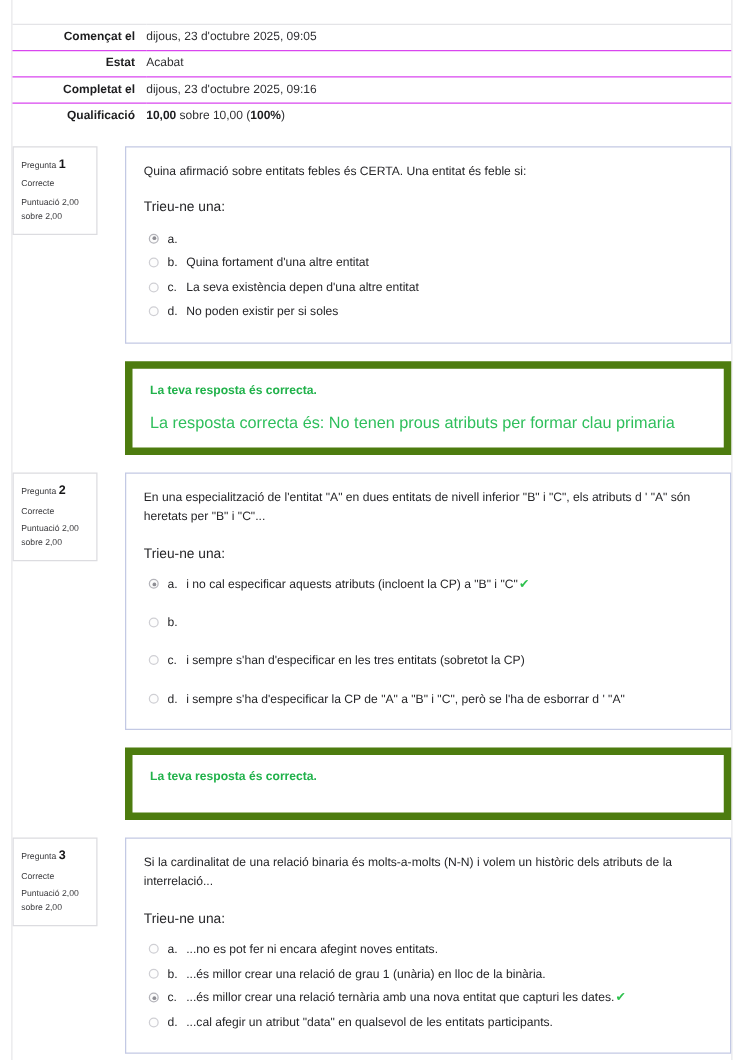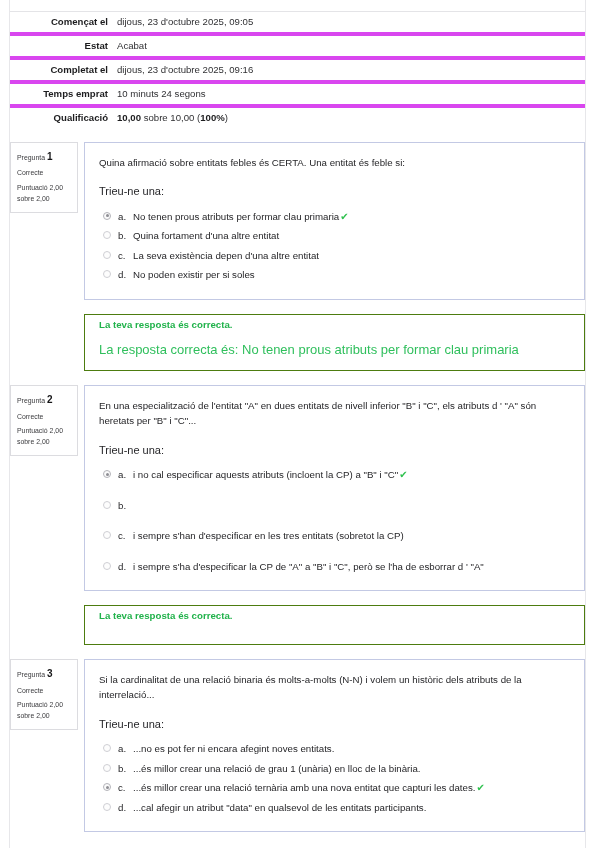--- a/index.html
+++ b/index.html
@@ -29,33 +29,33 @@
     bottom: 0;
     width: 1px;
     background: #e7e7ea;
   }
   .rule-left { left: 9px; }
   .rule-right { left: 585px; }
 
   .content {
     position: absolute;
     left: 10px;
-    top: 0;
+    top: 8px;
     width: 575px;
     box-sizing: border-box;
   }
 
   
   .summary {
     width: 100%;
     border-collapse: collapse;
     margin-top: 11px;
     table-layout: fixed;
   }
-  .summary tr { border-top: 4px solid #d946ef; }
+  .summary tr { border-top: 1px solid #d946ef; }
   .summary tr:first-child { border-top: 1px solid #e4e4e7; }
   .summary th, .summary td {
     font-size: 9.6px;
     line-height: 1.25;
     padding: 4px 0 4px 0;
     vertical-align: middle;
   }
   .summary th {
     width: 98px;
     text-align: right;
@@ -98,21 +98,21 @@
     font-size: 10px;
     font-weight: bold;
     color: #151517;
     margin-left: 2px;
   }
   .qinfo .qstate { margin: 0 0 4px 0; }
   .qinfo .qmark { margin: 0; }
 
   .qbody {
     flex: 1;
-    margin-left: 6px;
+    margin-left: 22px;
     min-width: 0;
   }
   .qcard {
     border: 1px solid #c3c9e4;
     background: #ffffff;
     box-sizing: border-box;
     padding: 12px 14px 14px 14px;
   }
   .qtext {
     font-size: 9.7px;
@@ -175,24 +175,24 @@
   .atext { flex: 1; }
   .tick {
     color: #2ec14e;
     font-size: 10px;
     line-height: 1;
     margin-left: 1px;
   }
 
   
   .feedback {
-    border: 1px solid #4d7c0f;
+    border: 6px solid #4d7c0f;
     background: #ffffff;
     box-sizing: border-box;
-    padding: 4px 14px 12px 14px;
+    padding: 12px 14px 12px 14px;
     margin-top: 14px;
   }
   .fb-title {
     font-size: 9.7px;
     font-weight: bold;
     color: #21b24b;
     margin: 0 0 9px 0;
     line-height: 1.3;
   }
   .fb-text {
@@ -219,24 +219,20 @@
           </tr>
           <tr>
             <th>Estat</th>
             <td>Acabat</td>
           </tr>
           <tr>
             <th>Completat el</th>
             <td>dijous, 23 d'octubre 2025, 09:16</td>
           </tr>
           <tr>
-            <th>Temps emprat</th>
-            <td>10 minuts 24 segons</td>
-          </tr>
-          <tr>
             <th>Qualificació</th>
             <td><b>10,00</b> <span>sobre 10,00 (</span><b>100%</b><span>)</span></td>
           </tr>
         </tbody>
     </table>
 
     <div id="questions-list">
         <div class="question">
           <div class="qinfo">
             <p class="qnum"><span>Pregunta</span><b>1</b></p>
@@ -244,21 +240,20 @@
             <p class="qmark"><span>Puntuació 2,00</span><br><span>sobre 2,00</span></p>
           </div>
           <div class="qbody">
             <div class="qcard">
               <p class="qtext">Quina afirmació sobre entitats febles és CERTA. Una entitat és feble si:</p>
               <p class="prompt">Trieu-ne una:</p>
               <ul class="answers">
                 <li class="answer">
                   <span class="radio checked"></span>
                   <span class="alabel">a.</span>
-                  <span class="atext"><span>No tenen prous atributs per formar clau primaria</span><span class="tick">✔</span></span>
                 </li>
                 <li class="answer">
                   <span class="radio"></span>
                   <span class="alabel">b.</span>
                   <span class="atext"><span>Quina fortament d'una altre entitat</span></span>
                 </li>
                 <li class="answer">
                   <span class="radio"></span>
                   <span class="alabel">c.</span>
                   <span class="atext"><span>La seva existència depen d'una altre entitat</span></span>

